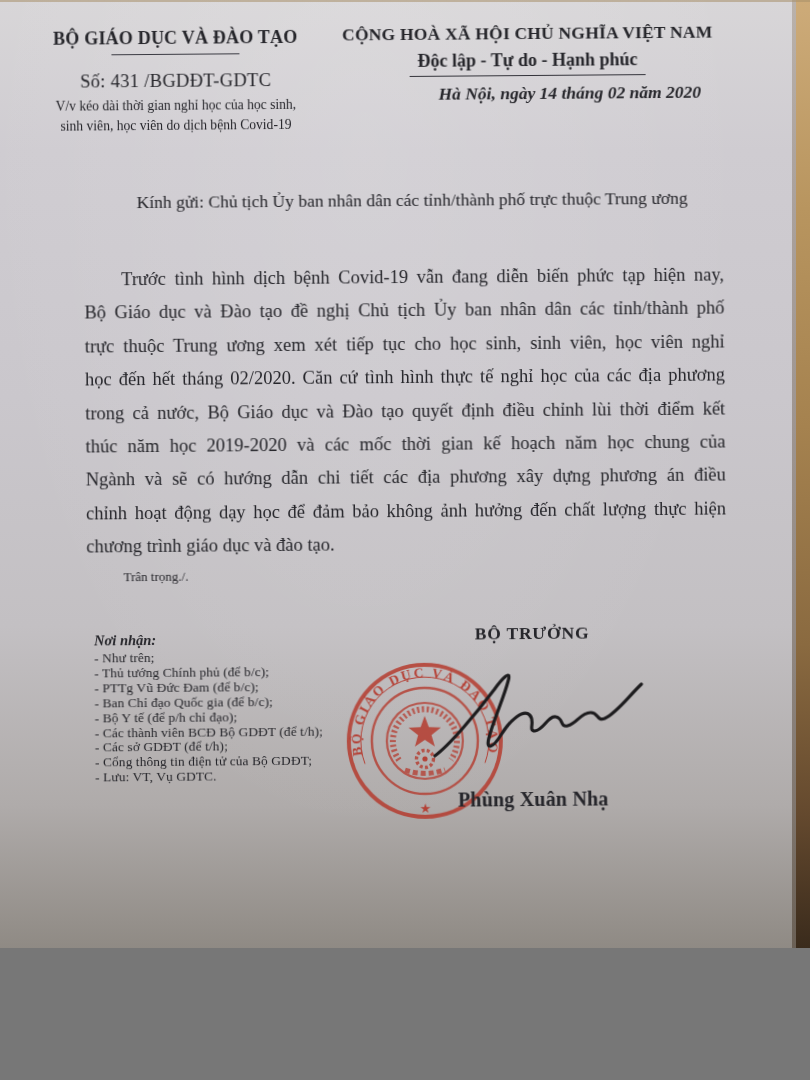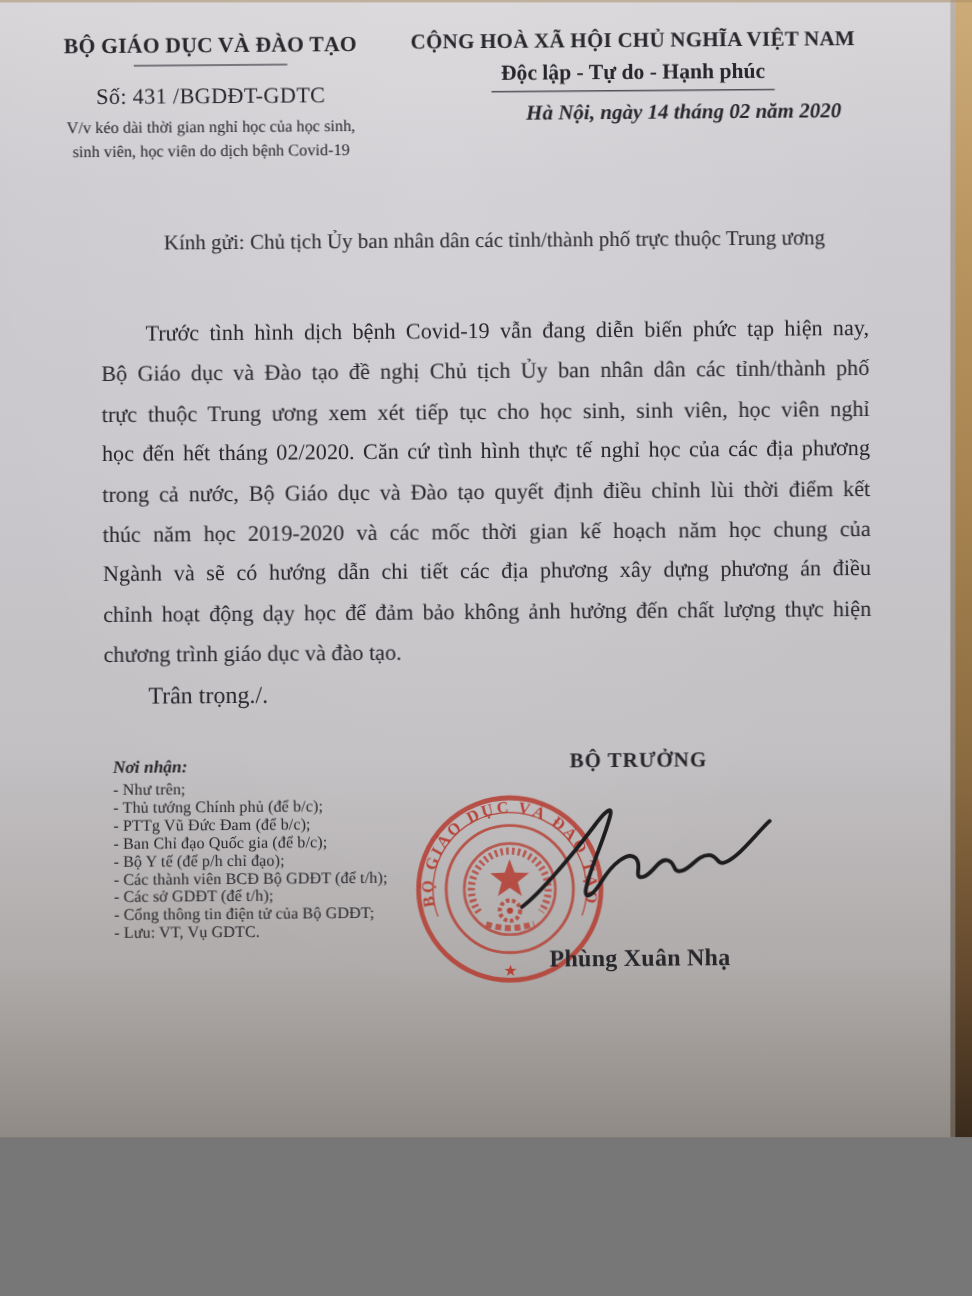--- a/index.html
+++ b/index.html
@@ -27,21 +27,21 @@
   .motto{font-size:18px;font-weight:bold;display:inline-block;border-bottom:1.9px solid #33333a;padding:0 8px 4px;margin-top:6px;}
   .pdate{font-size:17.5px;font-style:italic;font-weight:600;margin-top:7px;transform:translateX(42px);}
 
   .salutation{position:absolute;left:85px;top:190px;width:645px;text-align:center;font-size:17.5px;transform:translateX(6px);}
 
   .body{position:absolute;left:85px;top:261px;width:640px;font-size:18.5px;line-height:33.4px;}
   .body-line{text-align:justify;text-align-last:justify;}
   .body-line:first-child{text-indent:37px;}
   .body-line:last-child{text-align-last:left;}
 
-  .closing{position:absolute;left:122px;top:567px;font-size:20px;}
+  .closing{position:absolute;left:122px;top:567px;font-size:13px;}
 
   .recipients{position:absolute;left:92px;top:630px;width:310px;}
   .rlabel{font-size:14.5px;font-weight:bold;font-style:italic;margin-bottom:2px;}
   .recipient-line{font-size:13.4px;line-height:14.9px;letter-spacing:.1px;}
 
   .signer-title{position:absolute;left:340px;top:624px;width:380px;text-align:center;font-size:17.5px;font-weight:bold;letter-spacing:.8px;}
   .seal{position:absolute;left:337px;top:656px;width:170px;height:170px;opacity:.92;filter:blur(.3px);}
   .autograph{position:absolute;left:424px;top:664px;width:222px;height:102px;}
   .signer-name{position:absolute;left:340px;top:789px;width:380px;text-align:center;font-size:20px;font-weight:bold;letter-spacing:.2px;}
 </style>

